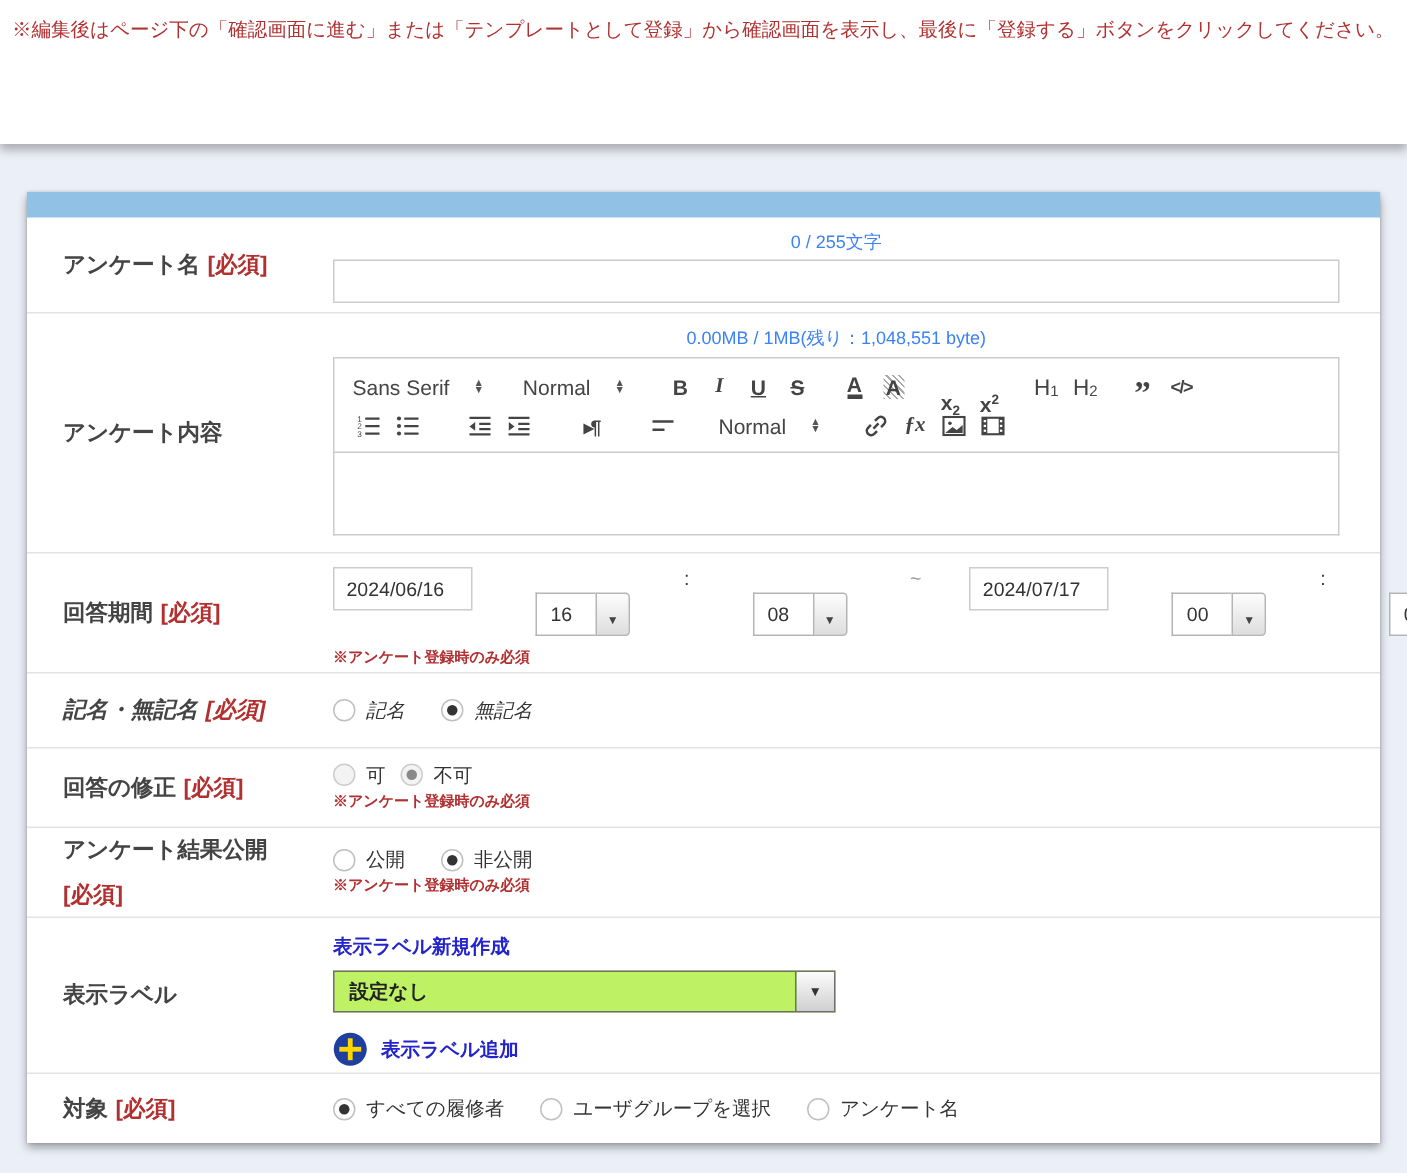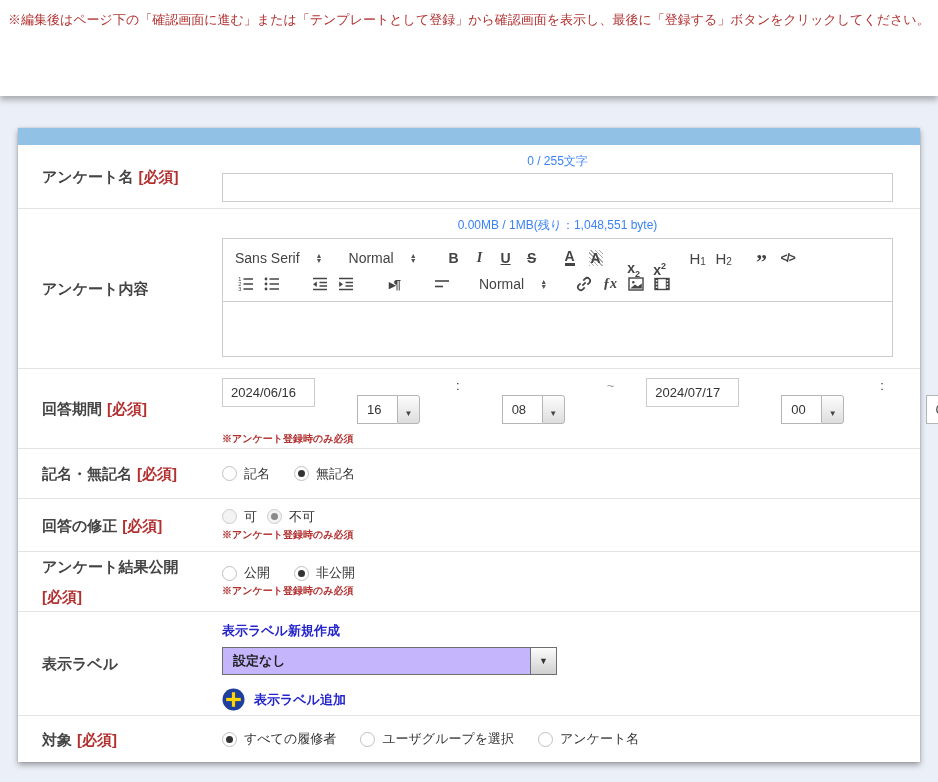--- a/index.html
+++ b/index.html
@@ -33,21 +33,21 @@
     font-size:15px; font-weight:bold; color:#444; line-height:19px;
   }
   .row-label .lbl { margin-right:5px; }
   .req { color:#b23030; font-weight:bold; }
   .row-label.stacked .lbl { width:100%; margin-right:0; }
   .row-content { flex:1; padding-right:27px; font-size:13px; }
 
   .r1 { min-height:64px; }
   .r2 { min-height:160px; }
   .r3 { min-height:80px; }
-  .r4 { min-height:50px; }
+  .r4 { min-height:50px;font-style:italic; }
   .r5 { min-height:53px; }
   .r6 { min-height:60px; }
   .r7 { min-height:104px; }
   .r8 { min-height:46px; border-bottom:none; }
 
   .counter { text-align:center; font-size:12px; color:#3b82f6; padding-top:8px; }
 
   .text-input {
     height:29px; border:1px solid #ccc; background:#fff;
     font-family:"Liberation Sans",sans-serif; font-size:13px; padding:0 8px; color:#333;
@@ -119,21 +119,21 @@
   .radio-circle.dim { background:#f3f3f3; border-color:#ccc; }
   .radio-circle.dim.checked::after { background:#8a8a8a; }
   .radio-text { margin-left:7px; color:#333; font-size:13px;text-align:right; }
   .v-center { display:flex; flex-direction:column; justify-content:center; }
 
   
   .blue-link { color:#2424cc; font-weight:bold; font-size:13px; text-decoration:none; cursor:pointer; }
   .dl-create { display:inline-block; margin-top:10px; }
   .fake-select {
     margin-top:7px; width:335px; height:28px; display:flex; align-items:center;
-    border:1px solid #6f6f6f; background:#c4b5fd; cursor:pointer;
+    border:1px solid #6f6f6f; background:#bef264; cursor:pointer;
   }
   .fake-select .sel-val { flex:1; padding-left:10px; font-size:13px; font-weight:bold; color:#222; }
   .fake-select .sel-arrow {
     width:26px; align-self:stretch; border-left:1px solid #6f6f6f;
     background:linear-gradient(#fcfcfc,#cfcfcf);
     display:flex; align-items:center; justify-content:center; color:#333;
   }
   .fake-select .sel-arrow::before { content:"▼"; font-size:9px; }
   .add-line { display:flex; align-items:center; margin-top:13px; cursor:pointer; }
   .add-line .blue-link { margin-left:9px;text-align:center; }

